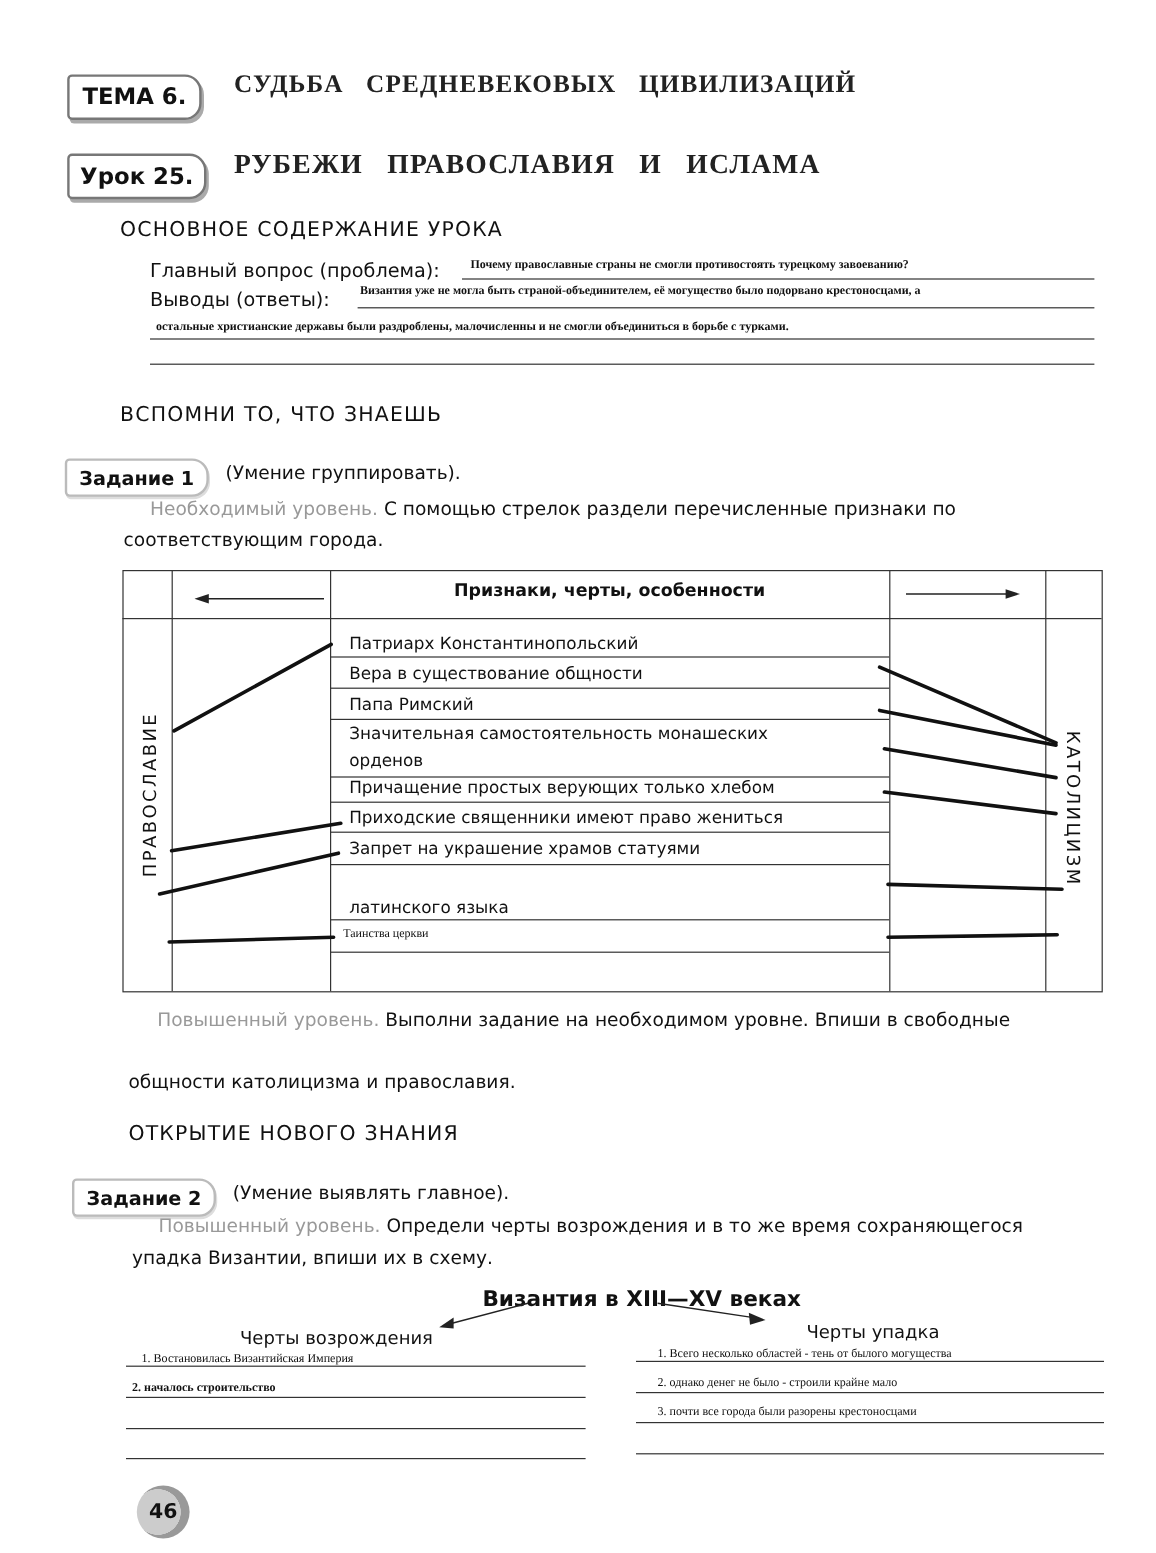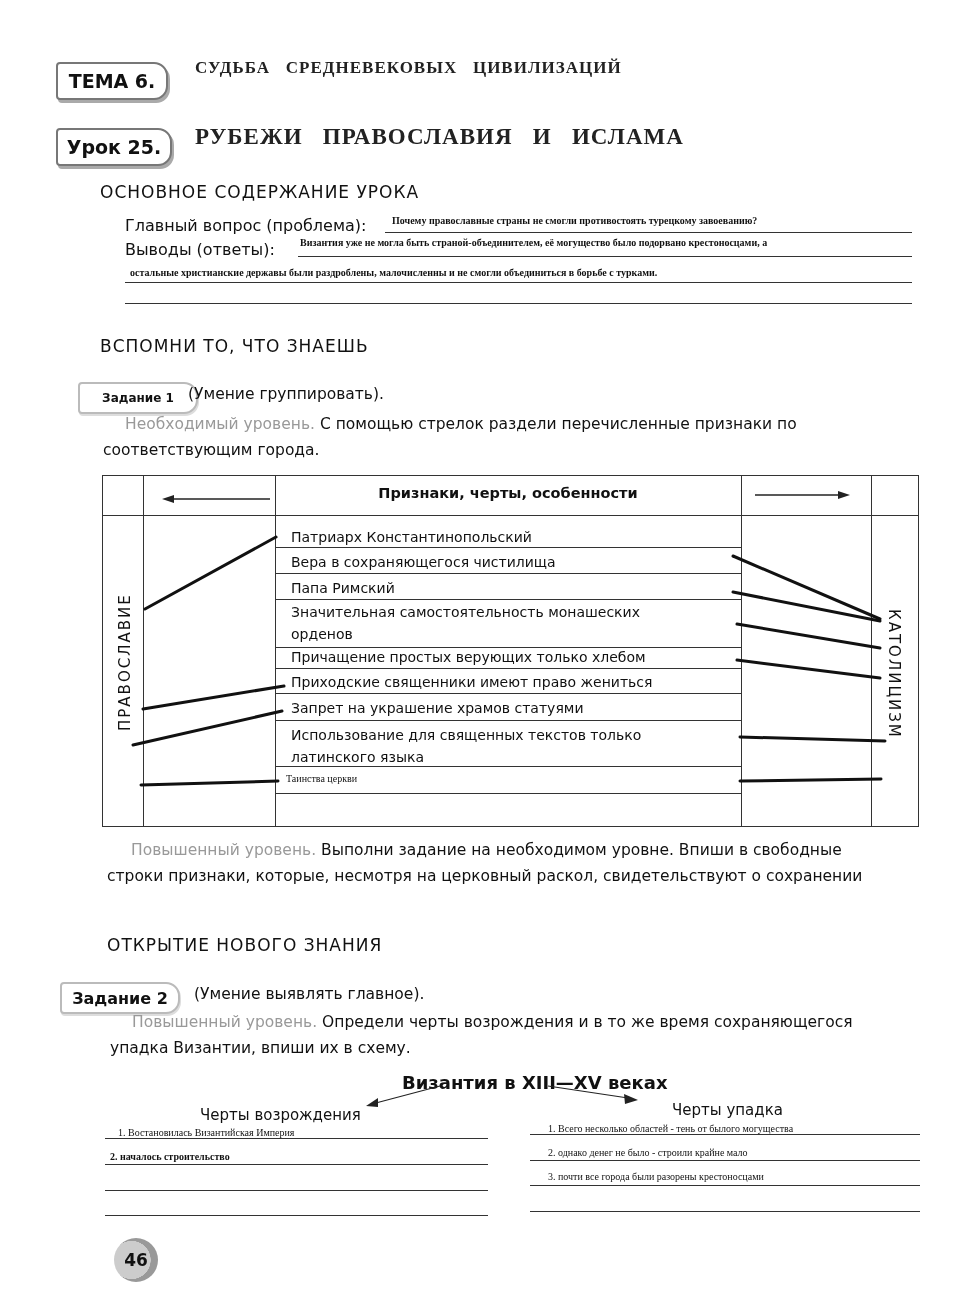--- a/index.html
+++ b/index.html
@@ -17,21 +17,21 @@
   .vline { position: absolute; width: 0; border-left: 1px solid #333; }
   .feature { position: absolute; font-family: "DejaVu Sans", sans-serif; font-size: 14px; color: #111; line-height: 22px; }
   .vert { position: absolute; font-family: "DejaVu Sans", sans-serif; font-size: 15px; letter-spacing: 2px; white-space: nowrap; }
 </style>
 </head>
 <body>
 
 <div class="pill" style="left:56px;top:62px;width:108px;height:34px;font-size:19px;">
   <span>ТЕМА 6.</span>
 </div>
-<div class="abs serif-title" style="left:195px;top:58px;font-size:17px;white-space:pre;">СУДЬБА   СРЕДНЕВЕКОВЫХ   ЦИВИЛИЗАЦИЙ</div>
+<div class="abs serif-title" style="left:195px;top:58px;font-size:21px;white-space:pre;">СУДЬБА   СРЕДНЕВЕКОВЫХ   ЦИВИЛИЗАЦИЙ</div>
 
 <div class="pill" style="left:56px;top:128px;width:112px;height:34px;font-size:19px;">
   <span>Урок 25.</span>
 </div>
 <div class="abs serif-title" style="left:195px;top:124px;font-size:23px;white-space:pre;">РУБЕЖИ   ПРАВОСЛАВИЯ   И   ИСЛАМА</div>
 
 <div class="abs section" style="left:100px;top:182px;">ОСНОВНОЕ СОДЕРЖАНИЕ УРОКА</div>
 
 <div class="abs label" style="left:125px;top:216px;">Главный вопрос (проблема):</div>
 <div class="uline" style="left:385px;top:232px;width:527px;"></div>
@@ -41,21 +41,21 @@
 <div class="uline" style="left:298px;top:256px;width:614px;"></div>
 <div class="abs hand" style="left:300px;top:237px;">Византия уже не могла быть страной-объединителем, её могущество было подорвано крестоносцами, а</div>
 
 <div class="uline" style="left:125px;top:282px;width:787px;"></div>
 <div class="abs hand" style="left:130px;top:267px;">остальные христианские державы были раздроблены, малочисленны и не смогли объединиться в борьбе с турками.</div>
 
 <div class="uline" style="left:125px;top:303px;width:787px;"></div>
 
 <div class="abs section" style="left:100px;top:336px;">ВСПОМНИ ТО, ЧТО ЗНАЕШЬ</div>
 
-<div class="pill" style="left:54px;top:382px;width:116px;height:28px;font-size:12px;border-color:#bbb;box-shadow:1px 2px 0 #ddd;margin-left:24px;">
+<div class="pill" style="left:54px;top:382px;width:116px;height:28px;font-size:16px;border-color:#bbb;box-shadow:1px 2px 0 #ddd;">
   <span>Задание 1</span>
 </div>
 <div class="abs label" style="left:188px;top:385px;font-size:15.5px;">(Умение группировать).</div>
 
 <div class="abs body-text" style="left:103px;top:411px;width:815px;">
   <span style="padding-left:22px;" class="grey">Необходимый уровень.</span>
   <span>С помощью стрелок раздели перечисленные признаки по</span><br>
   <span>соответствующим города.</span>
 </div>
 
@@ -85,21 +85,21 @@
 
 <div class="vert" style="left:65px;top:662px;transform:rotate(-90deg);transform-origin:center;width:120px;text-align:center;">ПРАВОСЛАВИЕ</div>
 <div class="vert" style="left:834px;top:660px;transform:rotate(90deg);transform-origin:center;width:120px;text-align:center;">КАТОЛИЦИЗМ</div>
 
 <div class="feature" style="left:291px;top:526px;">
   <span>Патриарх Константинопольский</span>
 </div>
 <div class="cellline" style="left:275px;top:547px;width:466px;"></div>
 
 <div class="feature" style="left:291px;top:551px;">
-  <span>Вера в сохраняющегося чистилища</span>
+  <span>Вера в существование общности</span>
 </div>
 <div class="cellline" style="left:275px;top:573px;width:466px;"></div>
 
 <div class="feature" style="left:291px;top:577px;">
   <span>Папа Римский</span>
 </div>
 <div class="cellline" style="left:275px;top:599px;width:466px;"></div>
 
 <div class="feature" style="left:291px;top:601px;">
   <span>Значительная самостоятельность монашеских</span><br>
@@ -116,21 +116,21 @@
   <span>Приходские священники имеют право жениться</span>
 </div>
 <div class="cellline" style="left:275px;top:693px;width:466px;"></div>
 
 <div class="feature" style="left:291px;top:697px;">
   <span>Запрет на украшение храмов статуями</span>
 </div>
 <div class="cellline" style="left:275px;top:720px;width:466px;"></div>
 
 <div class="feature" style="left:291px;top:724px;">
-  <span>Использование для священных текстов только</span><br>
+  <br>
   <span>латинского языка</span>
 </div>
 <div class="cellline" style="left:275px;top:766px;width:466px;"></div>
 
 <div class="abs hand" style="left:286px;top:773px;font-weight:normal;">Таинства церкви</div>
 <div class="cellline" style="left:275px;top:793px;width:466px;"></div>
 
 <svg class="abs" style="left:0;top:0;" width="963" height="900">
   <g stroke="#111" stroke-width="3" stroke-linecap="round">
     <line x1="145" y1="609" x2="276" y2="537"></line>
@@ -142,21 +142,22 @@
     <line x1="737" y1="624" x2="880" y2="648"></line>
     <line x1="737" y1="660" x2="880" y2="678"></line>
     <line x1="740" y1="737" x2="885" y2="741"></line>
     <line x1="740" y1="781" x2="881" y2="779"></line>
   </g>
 </svg>
 
 <div class="abs body-text" style="left:107px;top:837px;width:815px;">
   <span style="padding-left:24px;" class="grey">Повышенный уровень.</span>
   <span>Выполни задание на необходимом уровне. Впиши в свободные</span><br>
-  <span>строки признаки, которые, несмотря на церковный раскол, свидетельствуют о сохранении</span><br>
+  <br>
+  <span>общности католицизма и православия.</span>
 </div>
 
 <div class="abs section" style="left:107px;top:935px;">ОТКРЫТИЕ НОВОГО ЗНАНИЯ</div>
 
 <div class="pill" style="left:60px;top:982px;width:116px;height:28px;font-size:16px;border-color:#bbb;box-shadow:1px 2px 0 #ddd;">
   <span>Задание 2</span>
 </div>
 <div class="abs label" style="left:194px;top:985px;font-size:15.5px;">(Умение выявлять главное).</div>
 
 <div class="abs body-text" style="left:110px;top:1009px;width:815px;">

